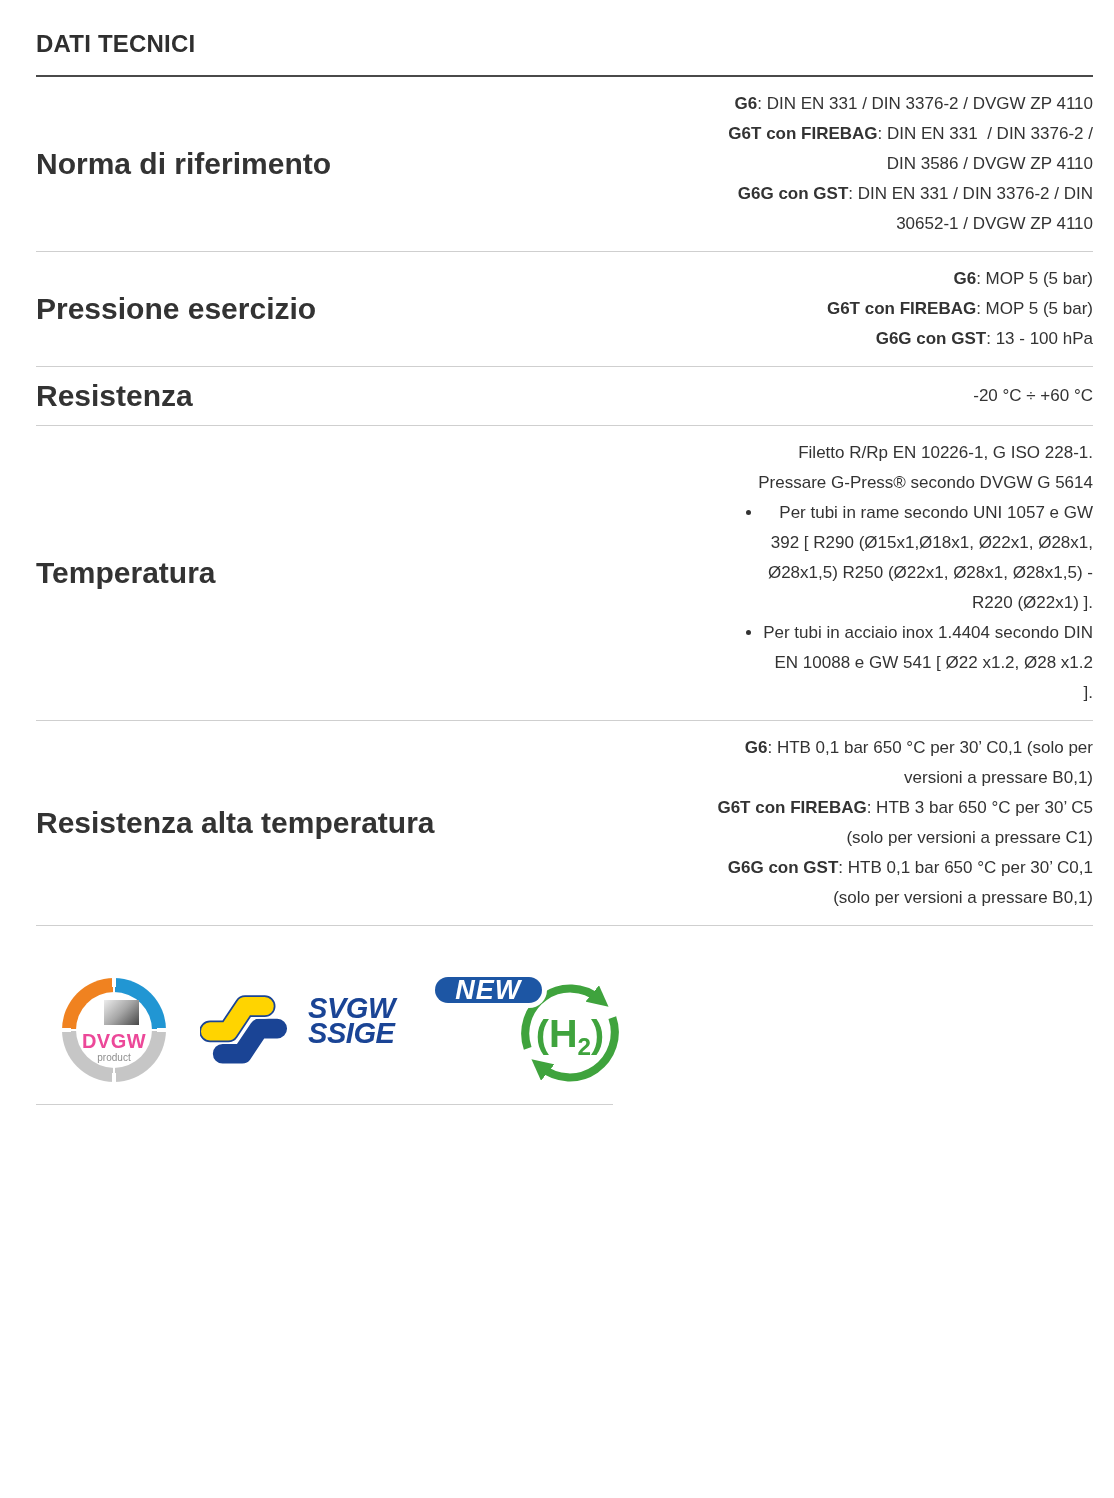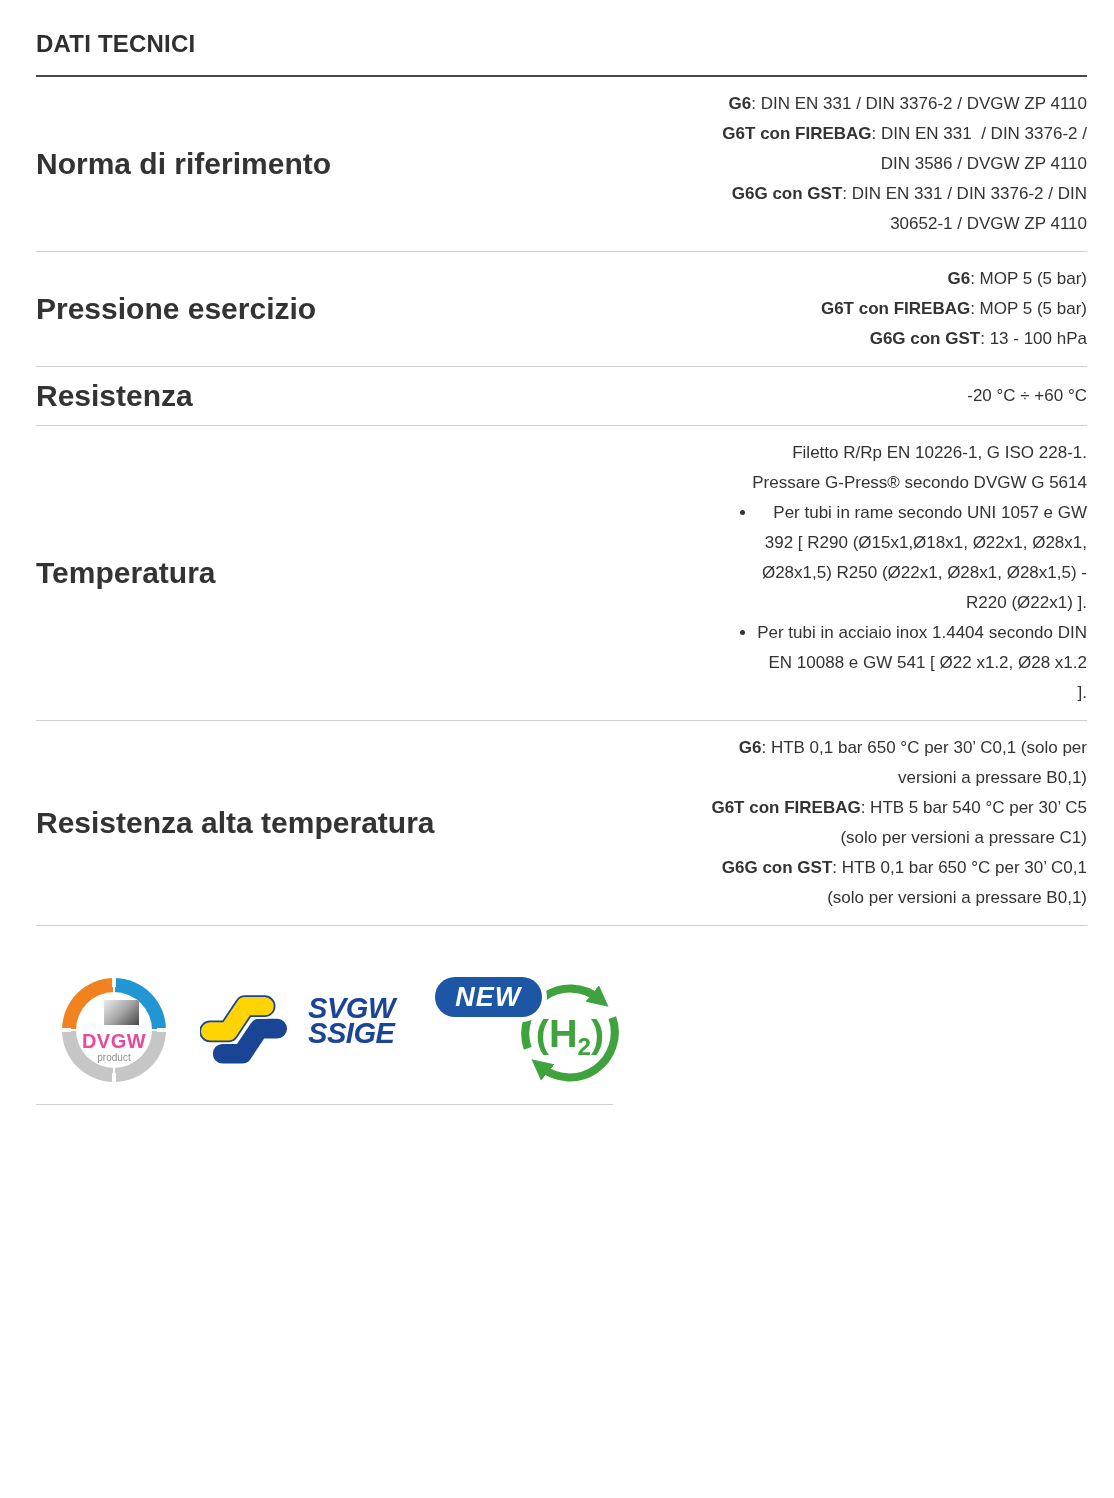--- a/index.html
+++ b/index.html
@@ -1,21 +1,21 @@
 <!DOCTYPE html>
 <html><head>
 <meta charset="utf-8">
 <style>
   html,body { margin:0; padding:0; background:#fff; }
   body {
     width:1114px; height:1498px; overflow:hidden;
     font-family:"Liberation Sans", sans-serif;
     color:#333;
   }
-  .page { padding:0 27px 0 36px; }
+  .page { padding:0 21px 0 36px; }
 
   .section-title {
     padding:30px 0 17px;
     font-size:24px; font-weight:700; color:#2f2f2f;
     letter-spacing:0.2px;
     border-bottom:2px solid #4a4a4a;
   }
 
   .spec-row {
     display:flex; align-items:center;
@@ -85,21 +85,21 @@
     font-size:30px; line-height:25px;
     color:#1a4495; letter-spacing:-0.5px;
     transform:scaleX(0.97); transform-origin:left bottom;
   }
 
   
   .h2badge { position:relative; width:196px; height:118px; flex:0 0 auto; }
   .h2-circle { position:absolute; left:84px; top:8px; }
   .h2-pill {
     position:absolute; left:3px; top:6px;
-    width:107px; height:40px;
+    width:107px; height:26px;
     background:#1d56a4; border-radius:22px;
     box-shadow:0 0 0 5px #fff;
     display:flex; align-items:center; justify-content:center;
     color:#fff; font-weight:700; font-style:italic;
     font-size:27px; letter-spacing:1px;
   }
 </style>
 </head>
 <body>
 
@@ -141,21 +141,21 @@
         <li>Per tubi in rame secondo UNI 1057 e GW 392 [ R290 (Ø15x1,Ø18x1, Ø22x1, Ø28x1, Ø28x1,5) R250 (Ø22x1, Ø28x1, Ø28x1,5) - R220 (Ø22x1) ].</li>
         <li>Per tubi in acciaio inox 1.4404 secondo DIN EN 10088 e GW 541 [ Ø22 x1.2, Ø28 x1.2 ].</li>
       </ul>
     </div>
   </div>
 
   <div class="spec-row">
     <div class="spec-label">Resistenza alta temperatura</div>
     <div class="spec-value">
       <div><b>G6</b><span>: HTB 0,1 bar 650 °C per 30’ C0,1 (solo per versioni a pressare B0,1)</span></div>
-      <div><b>G6T con FIREBAG</b><span>: HTB 5 bar 540 °C per 30’ C5 (solo per versioni a pressare C1)</span></div>
+      <div><b>G6T con FIREBAG</b><span>: HTB 3 bar 650 °C per 30’ C5 (solo per versioni a pressare C1)</span></div>
       <div><b>G6G con GST</b><span>: HTB 0,1 bar 650 °C per 30’ C0,1 (solo per versioni a pressare B0,1)</span></div>
     </div>
   </div>
 
   <div class="logos-strip">
     <div class="logos-inner">
 
       <div class="dvgw">
         <div class="dvgw-ring"></div>
         <div class="dvgw-hole"></div>

